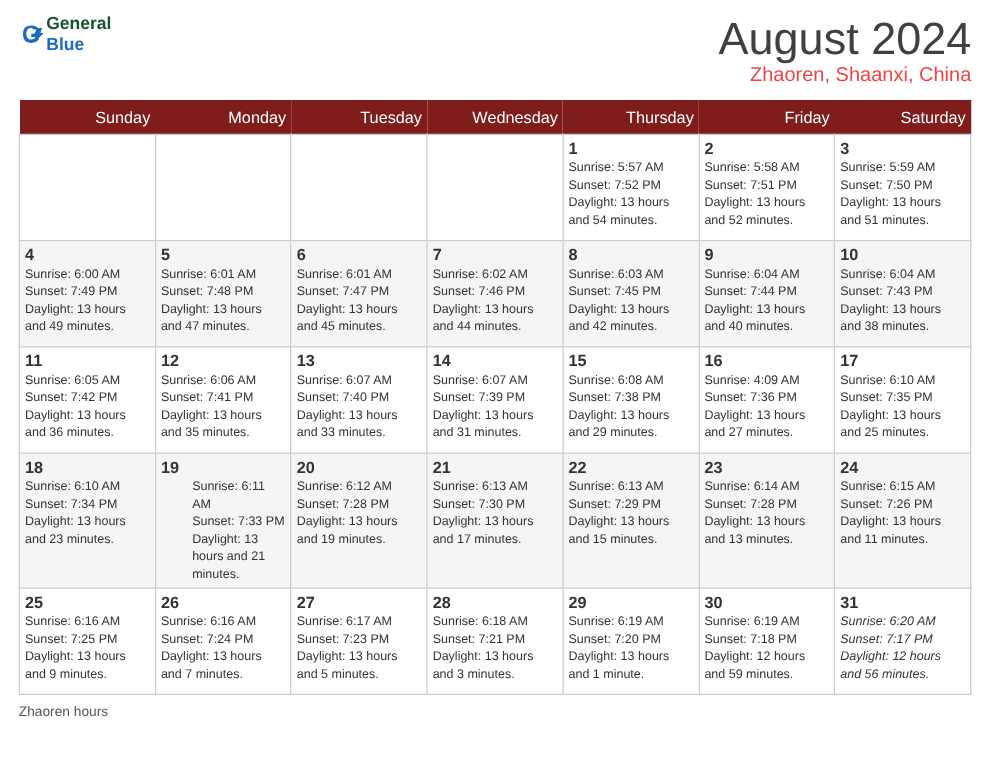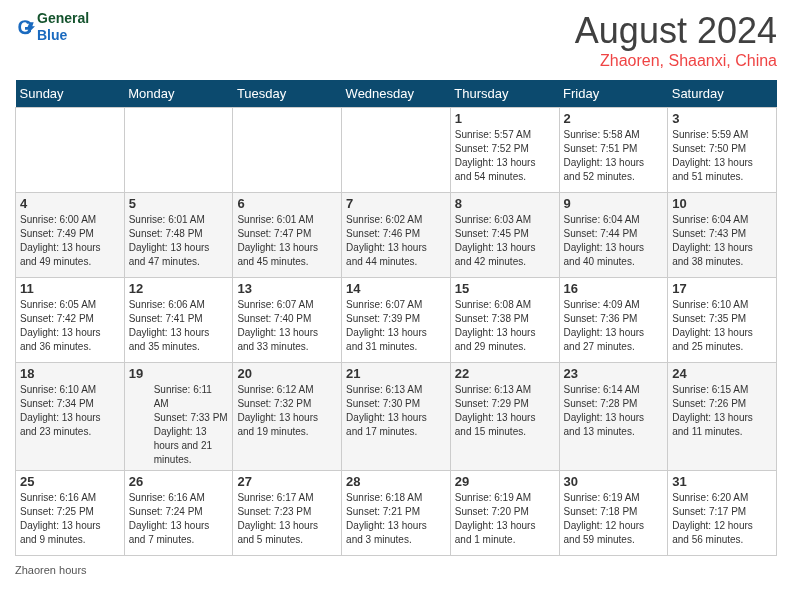--- a/index.html
+++ b/index.html
@@ -43,24 +43,24 @@
     .location {
       font-size: 16px;
       color: #ef4444;
     }
     .calendar-table {
       width: 100%;
       border-collapse: collapse;
       font-size: 11px;
     }
     .calendar-table th {
-      background: #0c4a6e;
+      background: #7f1d1d;
       color: #fff;
       padding: 6px 4px;
-      text-align: left;
+      text-align: right;
       font-size: 13px;
       font-weight: normal;
     }
     .calendar-table td {
       border: 1px solid #ccc;
       vertical-align: top;
       padding: 3px 4px;
       height: 85px;
       width: calc(100% / 7);
       background: #fff;
@@ -243,21 +243,21 @@
         </td>
         <td>
           <span class="day-number">19</span>
           <div class="day-info" style="white-space: pre-line; margin-left: 25px;">Sunrise: 6:11 AM
 Sunset: 7:33 PM
 Daylight: 13 hours and 21 minutes.</div>
         </td>
         <td>
           <span class="day-number">20</span>
           <div class="day-info" style="white-space: pre-line;">Sunrise: 6:12 AM
-Sunset: 7:32 PM
+Sunset: 7:28 PM
 Daylight: 13 hours and 19 minutes.</div>
         </td>
         <td>
           <span class="day-number">21</span>
           <div class="day-info" style="white-space: pre-line;">Sunrise: 6:13 AM
 Sunset: 7:30 PM
 Daylight: 13 hours and 17 minutes.</div>
         </td>
         <td>
           <span class="day-number">22</span>
@@ -310,21 +310,21 @@
 Daylight: 13 hours and 1 minute.</div>
         </td>
         <td>
           <span class="day-number">30</span>
           <div class="day-info" style="white-space: pre-line;">Sunrise: 6:19 AM
 Sunset: 7:18 PM
 Daylight: 12 hours and 59 minutes.</div>
         </td>
         <td>
           <span class="day-number">31</span>
-          <div class="day-info" style="white-space: pre-line;">Sunrise: 6:20 AM
+          <div class="day-info" style="white-space: pre-line; font-style: italic;">Sunrise: 6:20 AM
 Sunset: 7:17 PM
 Daylight: 12 hours and 56 minutes.</div>
         </td>
       </tr>
     </tbody>
 </table>
 
 <div class="footer">
   <span>Zhaoren hours</span>
 </div>

